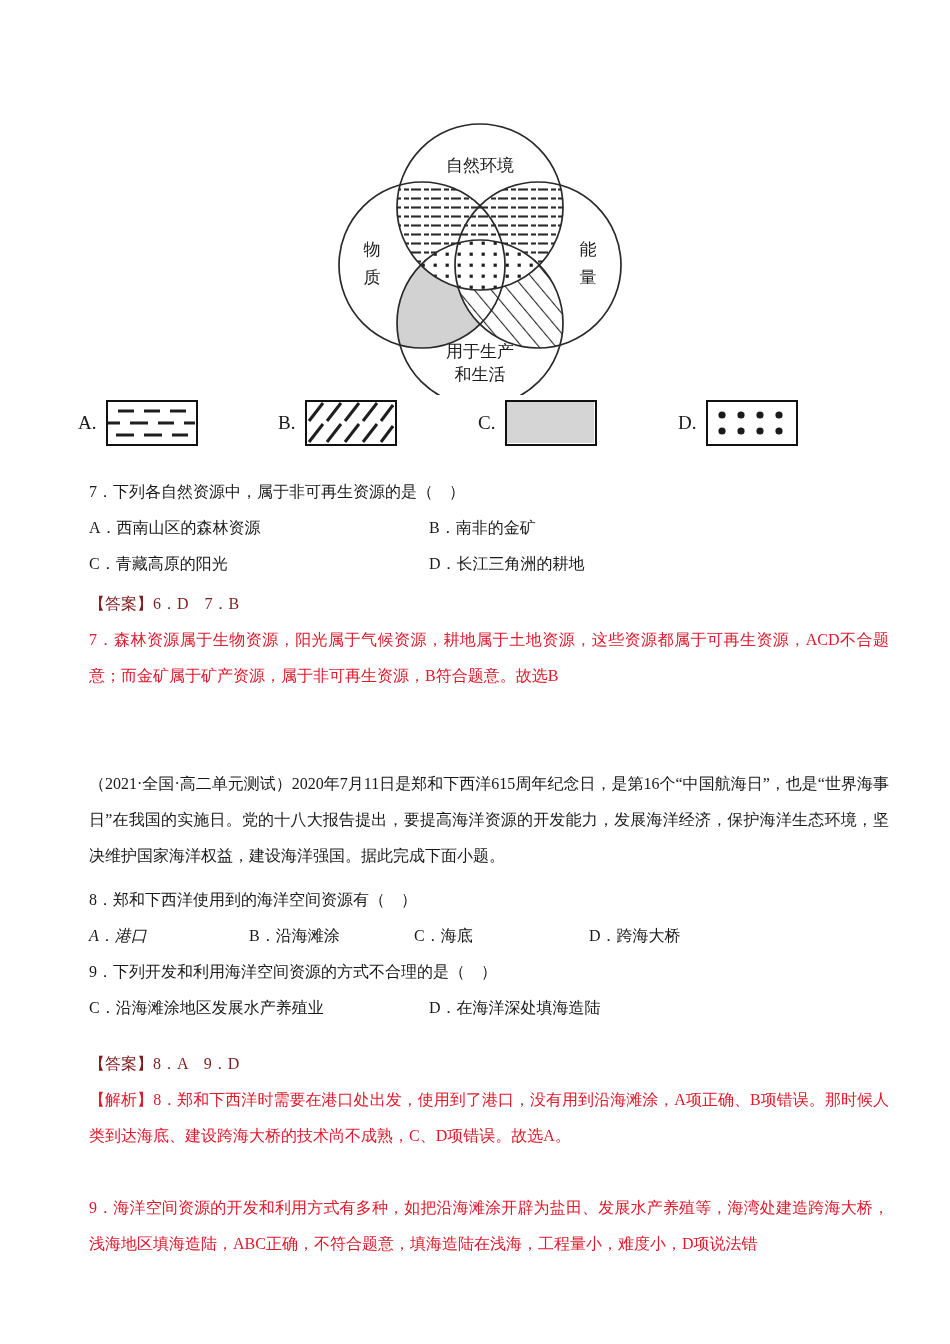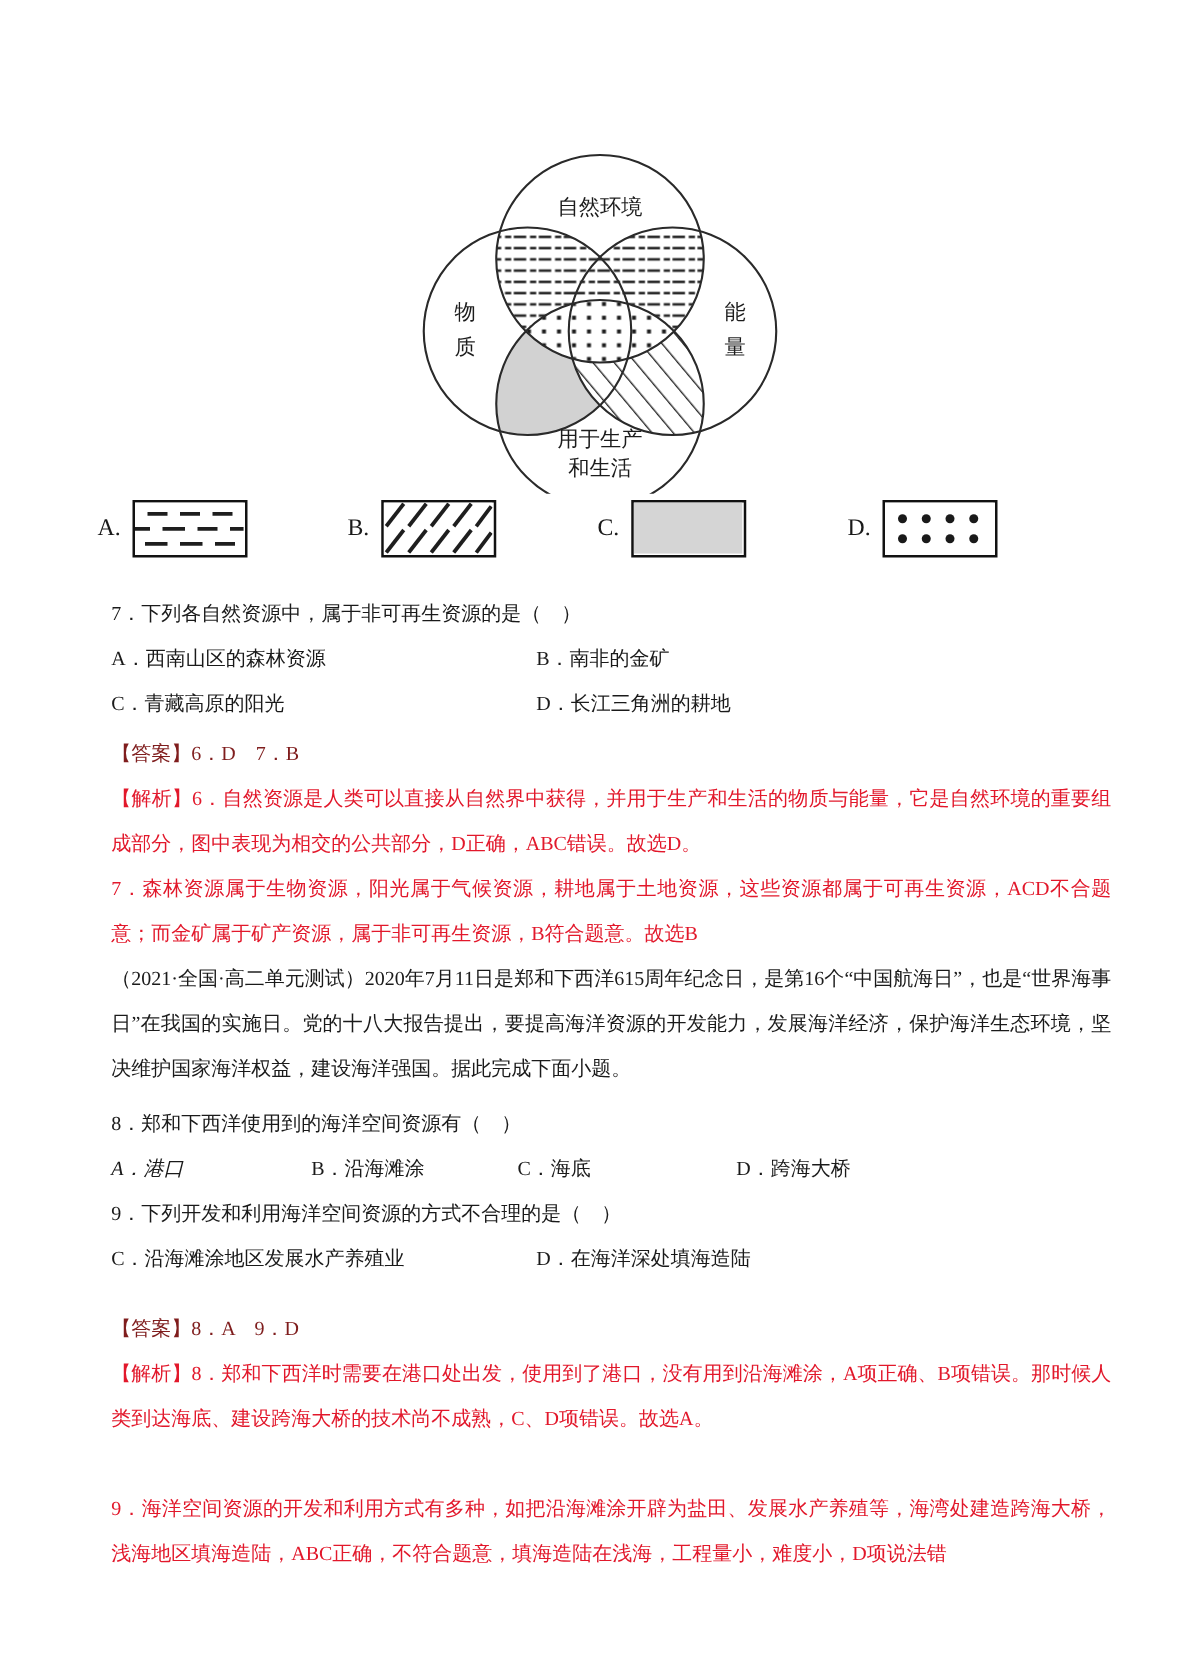--- a/index.html
+++ b/index.html
@@ -300,21 +300,20 @@
       <span>B．南非的金矿</span>
     </div>
     <div class="opt-row c2">
       <span>C．青藏高原的阳光</span>
       <span>D．长江三角洲的耕地</span>
     </div>
   </div>
 
   <div class="blk" style="top:586px;">
     <div class="line red">【答案】6．D　7．B</div>
-    <div class="para-red"><span>【解析】6．</span><span>自然资源是人类可以直接从自然界中获得，并用于生产和生活的物质与能量，它是自然环境的重要组成部分，图中表现为相交的公共部分，D正确，ABC错误。故选D。</span></div>
     <div class="para-red" style="margin-top:0px;">7．森林资源属于生物资源，阳光属于气候资源，耕地属于土地资源，这些资源都属于可再生资源，ACD不合题意；而金矿属于矿产资源，属于非可再生资源，B符合题意。故选B</div>
   </div>
 
   <div class="blk" style="top:766px;">
     <div class="para">（2021·全国·高二单元测试）2020年7月11日是郑和下西洋615周年纪念日，是第16个“中国航海日”，也是“世界海事日”在我国的实施日。党的十八大报告提出，要提高海洋资源的开发能力，发展海洋经济，保护海洋生态环境，坚决维护国家海洋权益，建设海洋强国。据此完成下面小题。</div>
   </div>
 
   <div class="blk" style="top:882px;">
     <div class="line q-stem">8．郑和下西洋使用到的海洋空间资源有（　）</div>
     <div class="opt-row c4">

